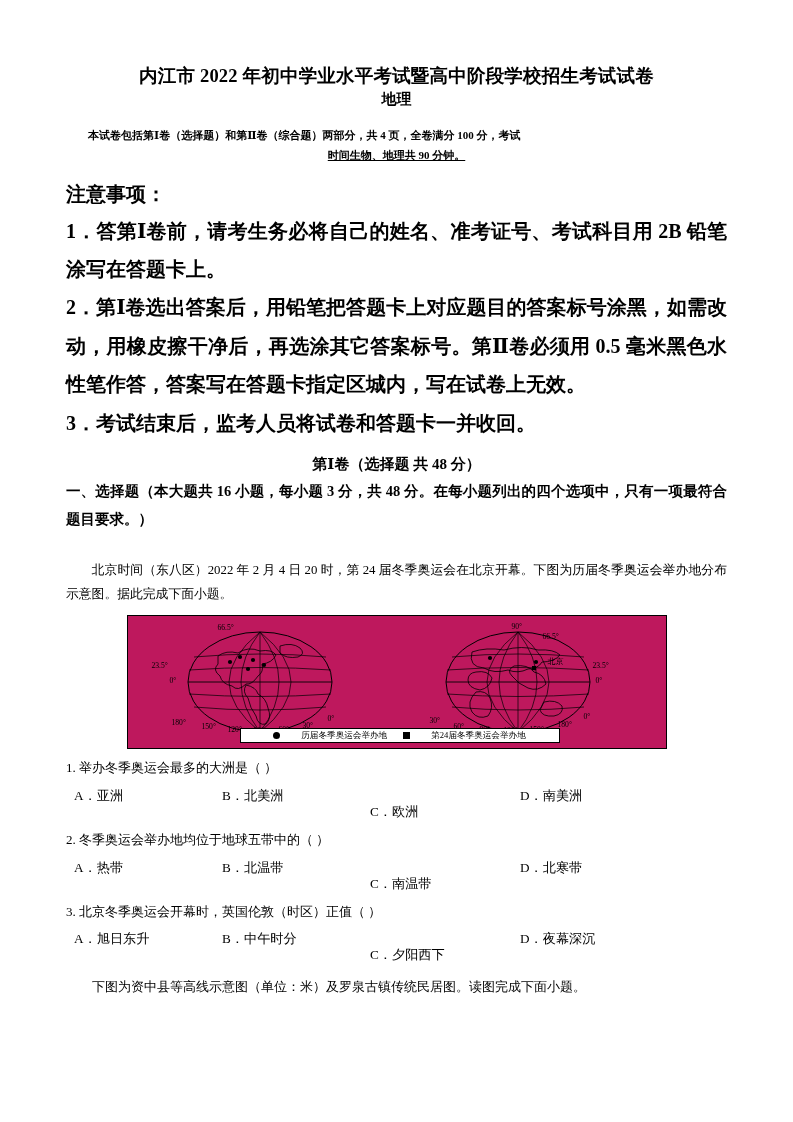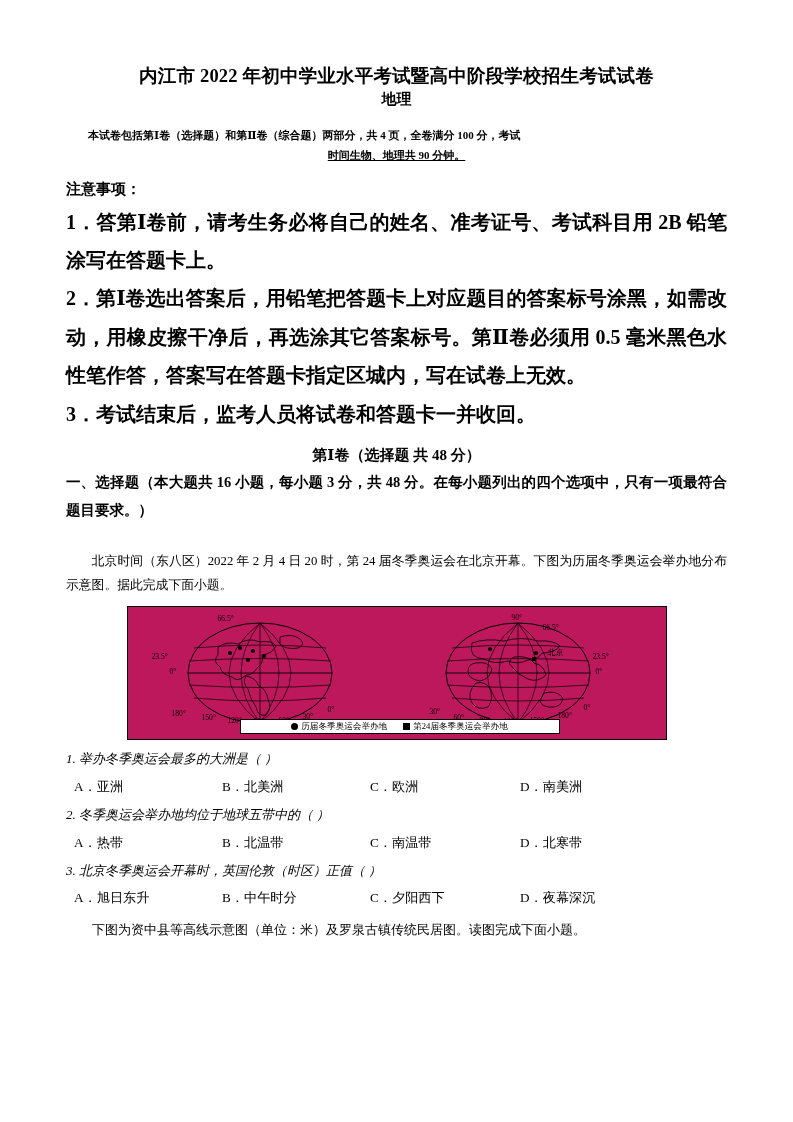--- a/index.html
+++ b/index.html
@@ -47,21 +47,21 @@
     display: block;
     text-indent: 2em;
   }
   .intro .line2 {
     display: block;
     text-align: center;
     text-decoration: underline;
   }
   .notice-head {
     margin-top: 10px;
-    font-size: 15px;
+    font-size: 20px;
     font-weight: bold;
     line-height: 1.8;
   }
   .notice-item {
     font-size: 20px;
     font-weight: bold;
     line-height: 1.92;
     text-align: justify;
   }
   .section-head {
@@ -93,33 +93,32 @@
     height: 134px;
     border: 1.2px solid #000;
     position: relative;
     background: #be185d;
     box-sizing: border-box;
   }
   .q-line {
     font-size: 13px;
     line-height: 1.9;
     margin-top: 7px;
-    font-style: italic;
   }
   .opts {
     display: flex;
     font-size: 13.2px;
     margin-top: 6px;
   }
   .opts span {
     display: inline-block;
   }
   .opt-a { width: 148px; margin-left: 8px; }
   .opt-b { width: 148px; }
-  .opt-c { width: 150px; }
+  .opt-c { width: 150px; margin-top: 16px; }
   .opt-d { width: 120px; }
   .material2 {
     font-size: 13px;
     line-height: 1.9;
     margin-top: 11px;
     text-indent: 2em;
   }
   
   .globe {
     position: absolute;
@@ -136,21 +135,21 @@
     height: 15px;
     border: 1px solid #000;
     display: flex;
     align-items: center;
     justify-content: center;
     gap: 16px;
     font-size: 8.6px;
     background: #fff;
     box-sizing: border-box;
   }
-  .legend .item { display:flex; align-items:center; gap:3px; white-space: nowrap;}
+  .legend .item { display:flex; align-items:center; gap:21px; white-space: nowrap;}
   .legend .sq {
     width: 7px; height: 7px; background:#000; display:inline-block;
   }
   .legend .dot {
     width: 7px; height: 7px; background:#000; display:inline-block;
     border-radius: 50%;
   }
   .lbl {
     position: absolute;
     font-size: 7.6px;

